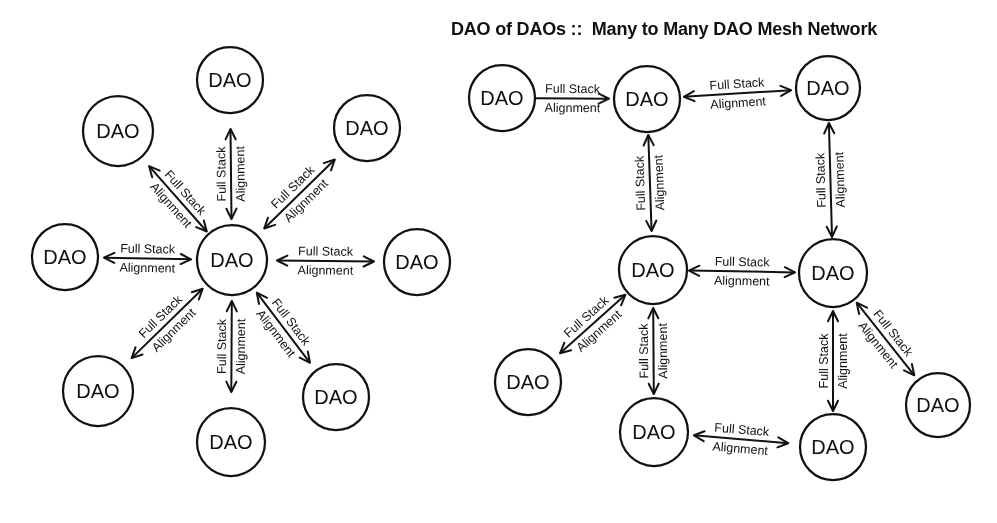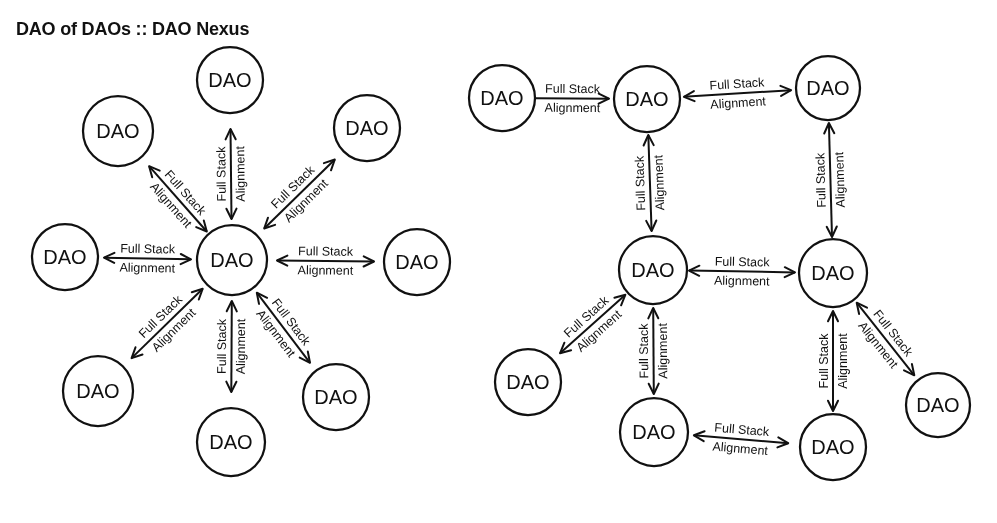--- a/index.html
+++ b/index.html
@@ -24,21 +24,21 @@
   .node  { fill:var(--bg); stroke:var(--ink); stroke-width:2.25; }
   .nlabel { font-family:"Liberation Sans", sans-serif; font-size:20px;
             fill:var(--ink); text-anchor:middle; }
   .elabel { font-family:"Liberation Sans", sans-serif; font-size:12.5px;
             fill:var(--ink); text-anchor:middle; }
 </style>
 </head>
 <body>
 
 <div class="screen">
-  <div class="diagram-title left">DAO of DAOs :: DAO Nexus</div>
+  <div class="diagram-title right">DAO of DAOs ::  Many to Many DAO Mesh Network</div>
   <svg class="canvas" width="997" height="523" viewBox="0 0 997 523">
       <g>
         <line x1="231.5" y1="219" x2="230.5" y2="129" class="edge"></line>
         <path d="M 236.5 208.6 L 231.5 219 L 226.4 208.7" class="head"></path>
         <path d="M 225.6 139.4 L 230.5 129 L 235.7 139.3" class="head"></path>
         <text transform="translate(231 174) rotate(-90.6)" y="-5.5" class="elabel">Full Stack</text>
         <text transform="translate(231 174) rotate(-90.6)" y="13.5" class="elabel">Alignment</text>
         <line x1="231.8" y1="301" x2="231.3" y2="392" class="edge"></line>
         <path d="M 226.7 311.3 L 231.8 301 L 236.8 311.4" class="head"></path>
         <path d="M 236.4 381.7 L 231.3 392 L 226.3 381.6" class="head"></path>

